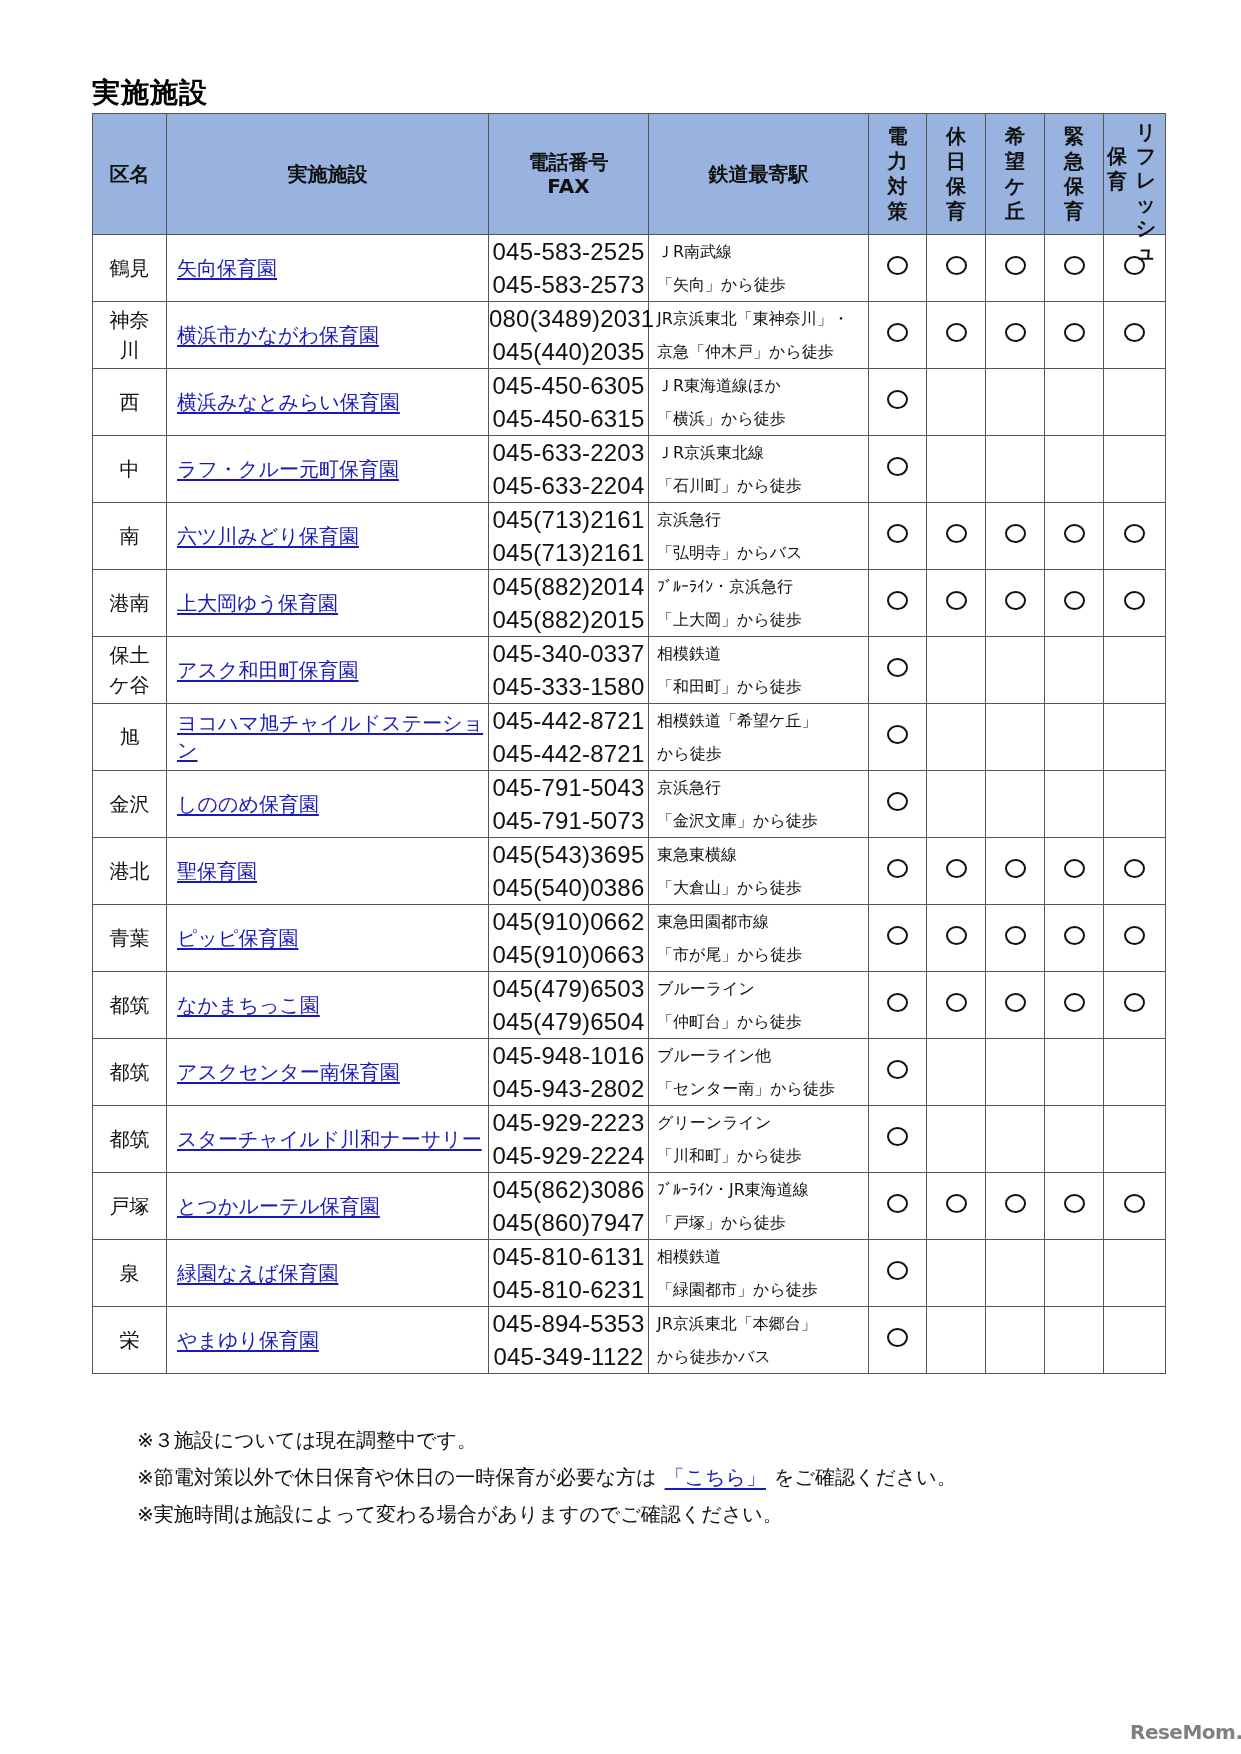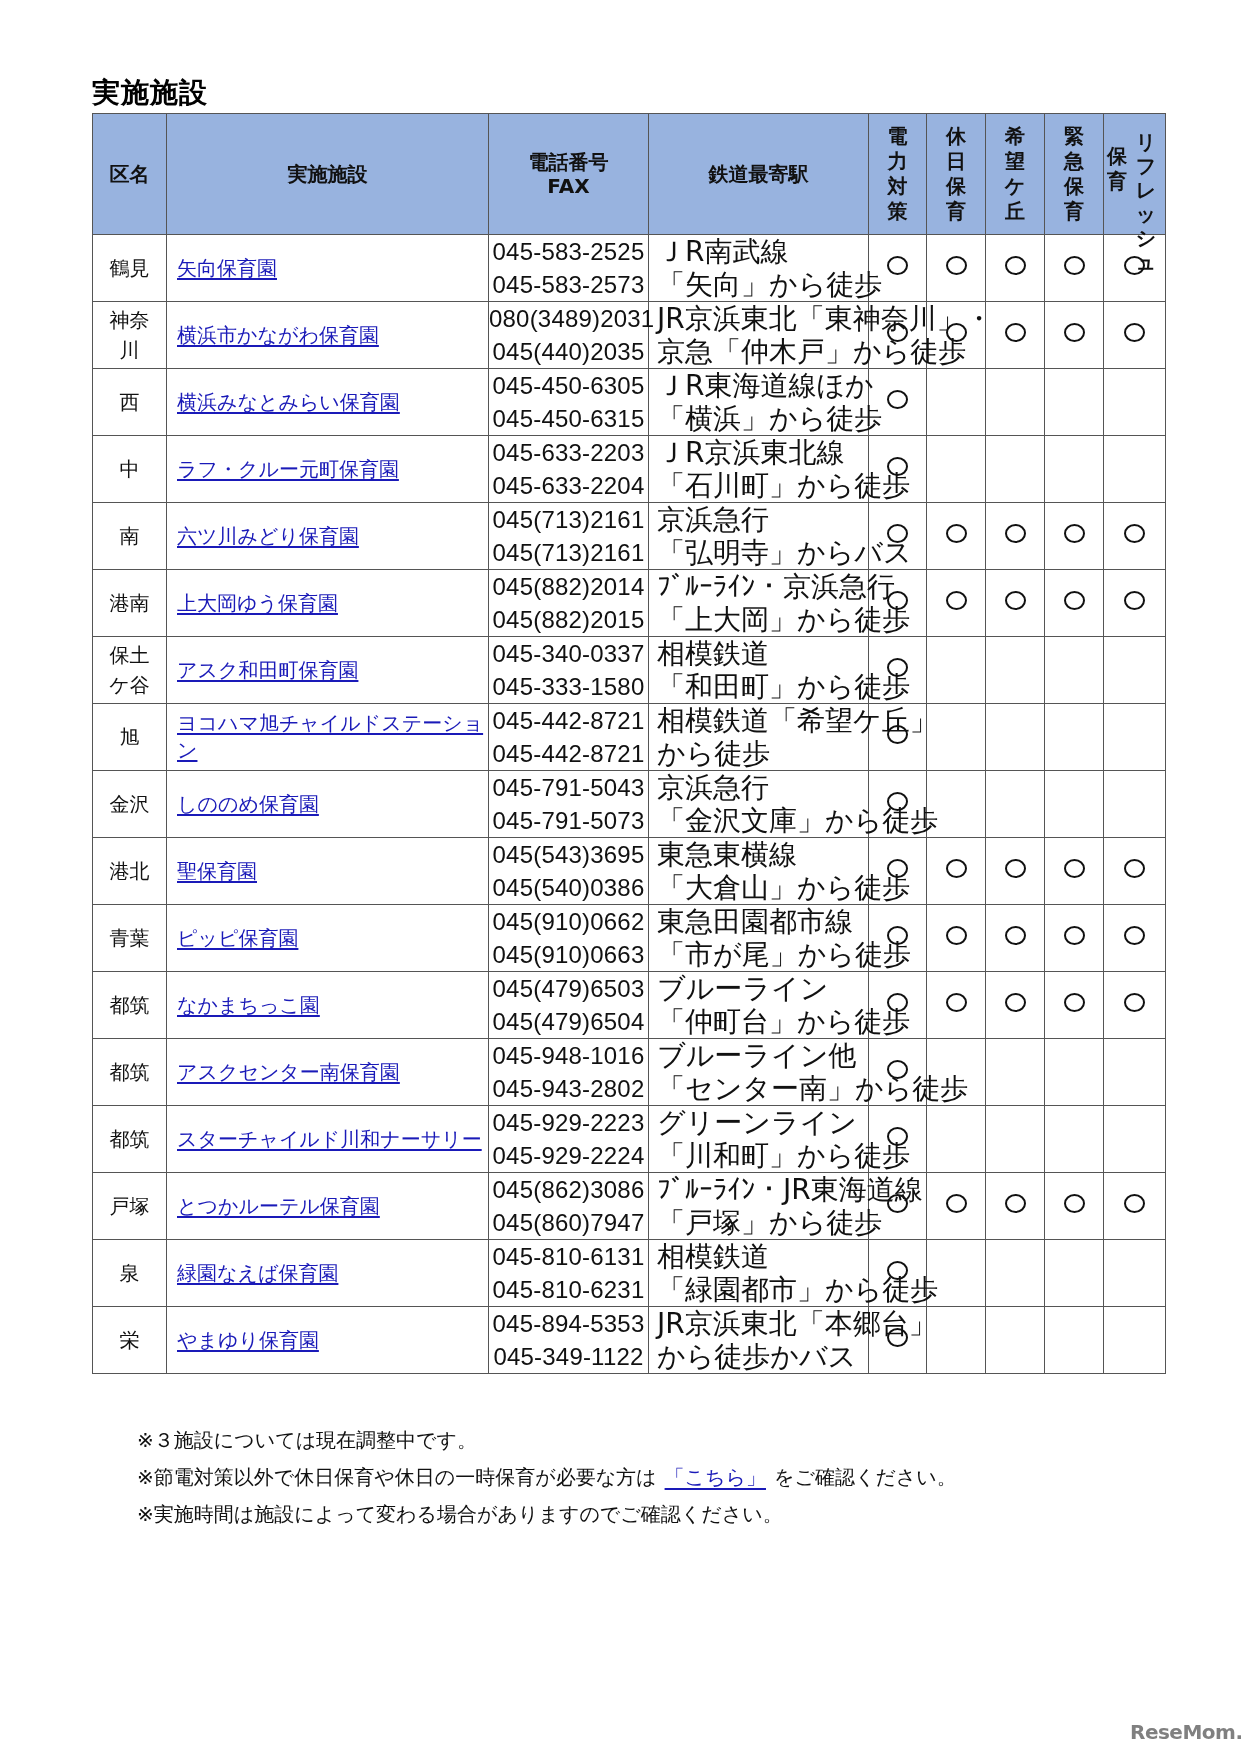--- a/index.html
+++ b/index.html
@@ -10,28 +10,28 @@
   table.facilities { position: absolute; left: 92px; top: 113px; border-collapse: collapse;
                      table-layout: fixed; width: 1073px; }
   table.facilities th, table.facilities td { border: 1.5px solid #555; padding: 0; }
   table.facilities th { background: #98b3df; font-weight: bold; font-size: 20px; color: #111;
                         height: 120px; text-align: center; vertical-align: middle; }
   th .stack { display: inline-block; line-height: 24px; }
   th.vert { font-size: 20px; line-height: 24px; }
   th.vert .v { display: inline-block; width: 22px; word-break: break-all; line-height: 25px; }
   th.vert.refresh { position: relative; }
   th.vert.refresh .v1 { position: absolute; left: 2px; top: 30px; width: 22px; line-height: 25px; }
-  th.vert.refresh .v2 { position: absolute; left: 31px; top: 16px; width: 22px; line-height: 24px; }
+  th.vert.refresh .v2 { position: absolute; left: 31px; top: 6px; width: 22px; line-height: 24px; }
   td { height: 66px; font-size: 20px; vertical-align: middle; }
   td.ward { text-align: center; line-height: 30px; }
   td.facility { padding-left: 10px !important; margin-left: 41px; }
   td.facility a { color: #1a1ab8; text-decoration: underline; text-underline-offset: 3px; }
   td.tel { text-align: center; font-family: "Liberation Sans Narrow", "Liberation Sans", sans-serif;
            font-size: 24px; line-height: 33px; letter-spacing: 0.2px; }
-  td.station { padding-left: 8px !important; line-height: 33px; font-size: 28px; white-space: nowrap; margin-top: 12px; }
+  td.station { padding-left: 8px !important; line-height: 33px; font-size: 16px; white-space: nowrap; margin-top: 12px; }
   td.mark { text-align: center; }
   .circle { display: inline-block; width: 17px; height: 15px; border: 2px solid #111; border-radius: 50%; }
   .notes { position: absolute; left: 137px; top: 1422px; font-size: 20px; line-height: 37px; color: #111; }
   .notes a { color: #1a1ab8; text-decoration: underline; text-underline-offset: 4px; padding: 0 8px; }
   .logo { position: absolute; left: 1130px; top: 1720px; font-family: "DejaVu Sans", sans-serif;
           font-weight: bold; font-size: 20px; color: #808080; letter-spacing: -0.5px; }
 </style>
 </head>
 <body>
 

